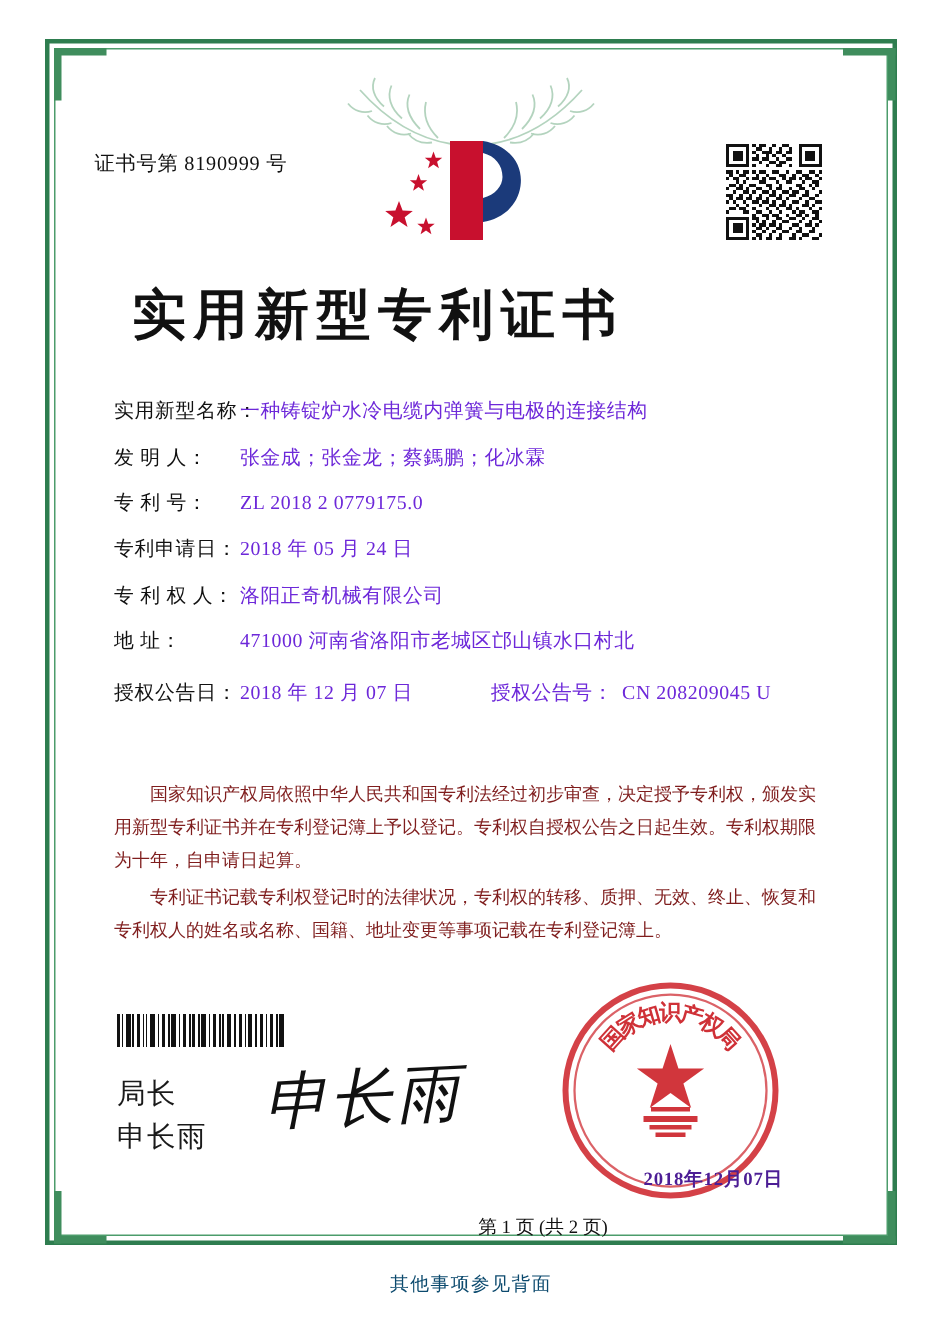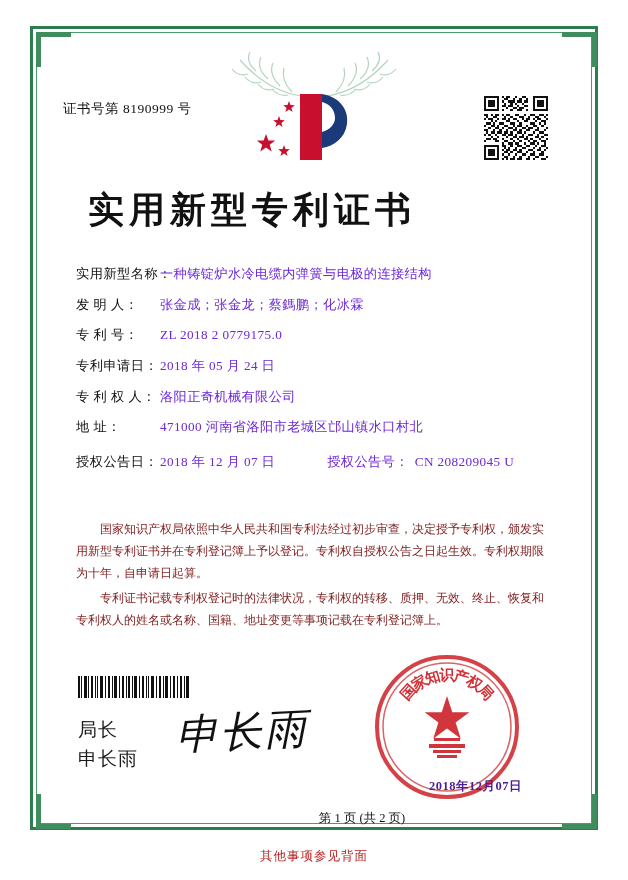--- a/index.html
+++ b/index.html
@@ -179,21 +179,21 @@
     font-size: 12.5px;
     color: #111;
     margin-left: 48px;
   }
   .footer-note {
     position: absolute;
     left: 0; top: 848px;
     width: 628px;
     text-align: center;
     font-size: 12.5px;
-    color: #b91c1c;
+    color: #0c4a6e;
     letter-spacing: 1px;
   }
 </style>
 </head>
 <body>
 
 <div class="page">
 
   <div class="border-outer"></div>
   <div class="border-inner"></div>

